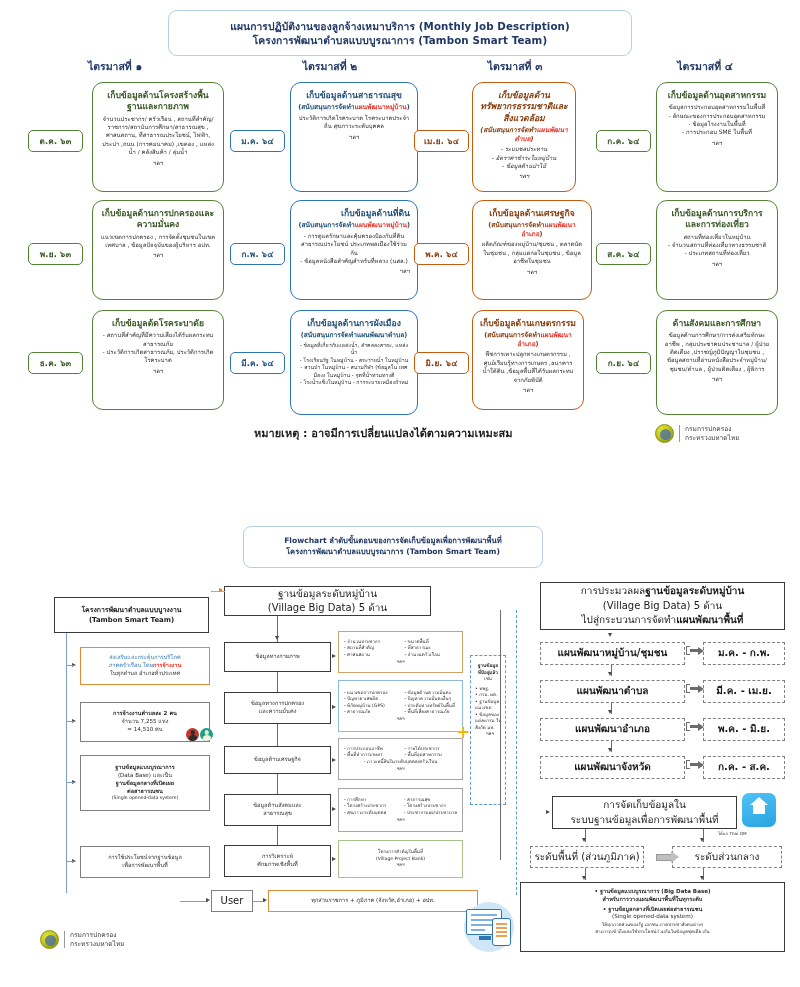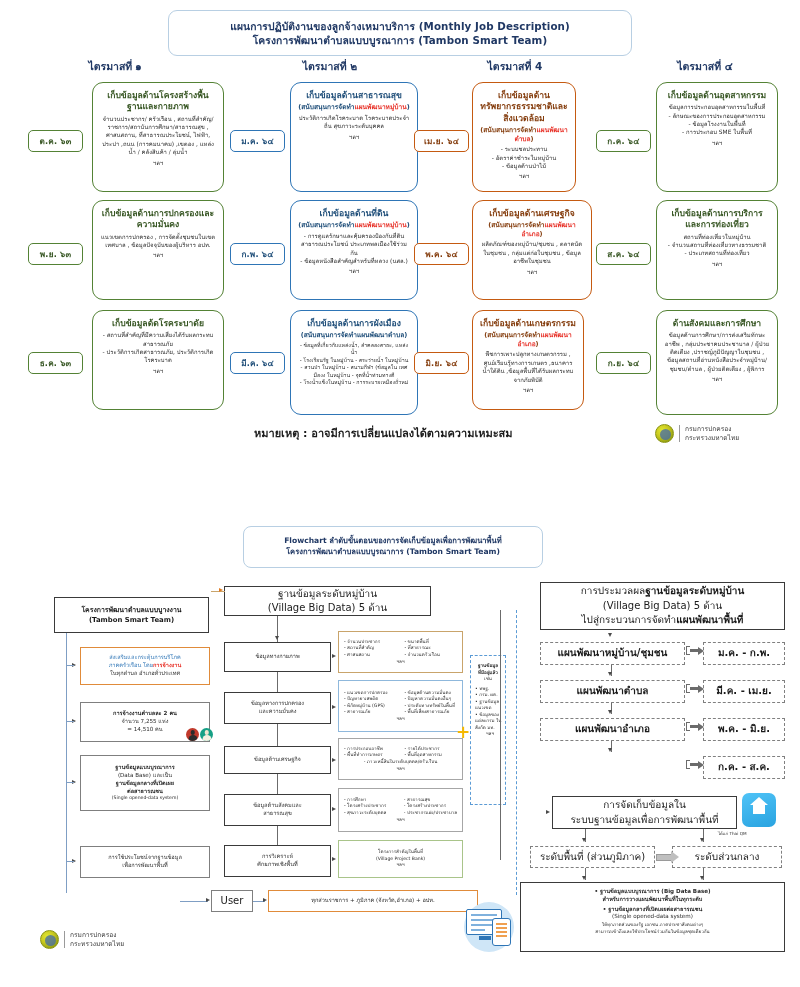--- a/index.html
+++ b/index.html
@@ -205,44 +205,44 @@
 </head>
 <body>
 
 <div id="plan-section">
 
   <div class="plan-title">
     <span>แผนการปฏิบัติงานของลูกจ้างเหมาบริการ (Monthly Job Description)</span>
     <span>โครงการพัฒนาตำบลแบบบูรณาการ (Tambon Smart Team)</span>
   </div>
 
-  <div class="q-label" style="left:60px;width:110px;font-family:Liberation Serif, serif;">ไตรมาสที่ ๑</div>
+  <div class="q-label" style="left:60px;width:110px;">ไตรมาสที่ ๑</div>
   <div class="q-label" style="left:275px;width:110px;">ไตรมาสที่ ๒</div>
-  <div class="q-label" style="left:460px;width:110px;">ไตรมาสที่ 4</div>
+  <div class="q-label" style="left:460px;width:110px;">ไตรมาสที่ ๓</div>
   <div class="q-label" style="left:650px;width:110px;">ไตรมาสที่ ๔</div>
 
   <div class="mtag green" style="left:28px;top:130px;width:55px;height:22px;">ต.ค. ๖๓</div>
   <div class="jbox green" style="left:92px;top:82px;width:132px;height:110px;">
     <div class="hd">เก็บข้อมูลด้านโครงสร้างพื้นฐานและกายภาพ</div>
     <div class="bd">จำนวนประชากร/ ครัวเรือน , สถานที่สำคัญ/ ราชการ/สถาบันการศึกษา/สาธารณสุข , ศาสนสถาน, ที่สาธารณประโยชน์, ไฟฟ้า, ประปา ,ถนน (การคมนาคม) ,เขตอง , แหล่งน้ำ / คลังสินค้า / ลุ่มน้ำ</div>
     <div class="dots">ฯลฯ</div>
   </div>
 
   <div class="mtag blue" style="left:230px;top:130px;width:55px;height:22px;">ม.ค. ๖๔</div>
   <div class="jbox blue" style="left:290px;top:82px;width:128px;height:110px;">
     <div class="hd">เก็บข้อมูลด้านสาธารณสุข</div>
     <div class="sub">
       <span>(สนับสนุนการจัดทำ</span><span class="hl">แผนพัฒนาหมู่บ้าน</span><span>)</span>
     </div>
     <div class="bd">ประวัติการเกิดโรคระบาด โรคระบาดประจำถิ่น สุขภาวะระดับบุคคล</div>
     <div class="dots">ฯลฯ</div>
   </div>
 
   <div class="mtag orange" style="left:414px;top:130px;width:55px;height:22px;">เม.ย. ๖๔</div>
-  <div class="jbox orange" style="left:472px;top:82px;width:104px;height:110px;">
+  <div class="jbox orange" style="left:472px;top:82px;width:104px;height:110px;font-style:italic;">
     <div class="hd">เก็บข้อมูลด้านทรัพยากรธรรมชาติและสิ่งแวดล้อม</div>
     <div class="sub">
       <span>(สนับสนุนการจัดทำ</span><span class="hl">แผนพัฒนาตำบล</span><span>)</span>
     </div>
     <div class="bd" style="white-space:pre-line">- ระบบชลประทาน
 - อัตราค่าชำระในหมู่บ้าน
 - ข้อมูลด้านป่าไม้</div>
     <div class="dots">ฯลฯ</div>
   </div>
 
@@ -257,21 +257,21 @@
   </div>
 
   <div class="mtag green" style="left:28px;top:243px;width:55px;height:22px;">พ.ย. ๖๓</div>
   <div class="jbox green" style="left:92px;top:200px;width:132px;height:100px;">
     <div class="hd">เก็บข้อมูลด้านการปกครองและความมั่นคง</div>
     <div class="bd">แนวเขตการปกครอง , การจัดตั้งชุมชนในเขตเทศบาล , ข้อมูลปัจจุบันของผู้บริหาร อปท.</div>
     <div class="dots">ฯลฯ</div>
   </div>
 
   <div class="mtag blue" style="left:230px;top:243px;width:55px;height:22px;">ก.พ. ๖๔</div>
-  <div class="jbox blue" style="left:290px;top:200px;width:128px;height:100px;">
+  <div class="jbox blue" style="left:290px;top:200px;width:128px;height:100px;align-items:flex-end;">
     <div class="hd">เก็บข้อมูลด้านที่ดิน</div>
     <div class="sub">
       <span>(สนับสนุนการจัดทำ</span><span class="hl">แผนพัฒนาหมู่บ้าน</span><span>)</span>
     </div>
     <div class="bd" style="white-space:pre-line">- การดูแลรักษาและคุ้มครองป้องกันที่ดิน สาธารณประโยชน์ ประเภทพลเมืองใช้ร่วมกัน
 - ข้อมูลหนังสือสำคัญสำหรับที่หลวง (นสล.)</div>
     <div class="dots">ฯลฯ</div>
   </div>
 
   <div class="mtag orange" style="left:414px;top:243px;width:55px;height:22px;">พ.ค. ๖๔</div>
@@ -567,20 +567,23 @@
     <div class="t" style="font-weight:700">พ.ค. - มิ.ย.</div>
   </div>
   <div class="hconn" style="left:686px;top:222px;">
     <div class="b1"></div>
       <div class="b2"></div>
       <div class="b3"></div>
   </div>
   <div class="ln gray" style="left:611px;top:241px;width:1.4px;height:11px;"></div>
   <div class="arrow-d" style="left:608px;top:248px;"></div>
 
+  <div class="fbox dash-gray" style="left:540px;top:256px;width:145px;height:23px;">
+    <div class="t" style="font-weight:700">แผนพัฒนาจังหวัด</div>
+  </div>
   <div class="fbox dash-gray" style="left:703px;top:256px;width:82px;height:23px;">
     <div class="t" style="font-weight:700">ก.ค. - ส.ค.</div>
   </div>
   <div class="hconn" style="left:686px;top:260px;">
     <div class="b1"></div>
       <div class="b2"></div>
       <div class="b3"></div>
   </div>
 
   <div class="fbox dark" style="left:552px;top:296px;width:185px;height:33px;align-items:center;">
@@ -592,21 +595,21 @@
   <div class="app-icon" style="left:742px;top:293px;">
     <div class="home"></div>
   </div>
   <div class="app-caption" style="left:718px;top:330px;">ได้แก่ Thai QM</div>
 
   <div class="ln gray" style="left:585px;top:329px;width:1.4px;height:13px;"></div>
   <div class="arrow-d" style="left:582px;top:338px;"></div>
   <div class="ln gray" style="left:703px;top:329px;width:1.4px;height:13px;"></div>
   <div class="arrow-d" style="left:700px;top:338px;"></div>
 
-  <div class="fbox dash-gray" style="left:530px;top:346px;width:125px;height:22px;">
+  <div class="fbox dash-gray" style="left:530px;top:346px;width:114px;height:22px;">
     <div class="t">ระดับพื้นที่ (ส่วนภูมิภาค)</div>
   </div>
   <div class="fbox dash-gray" style="left:672px;top:346px;width:110px;height:22px;">
     <div class="t">ระดับส่วนกลาง</div>
   </div>
   <div class="fat-arrow" style="left:656px;top:351px;">
     <div class="stem"></div>
     <div class="head"></div>
   </div>
 

